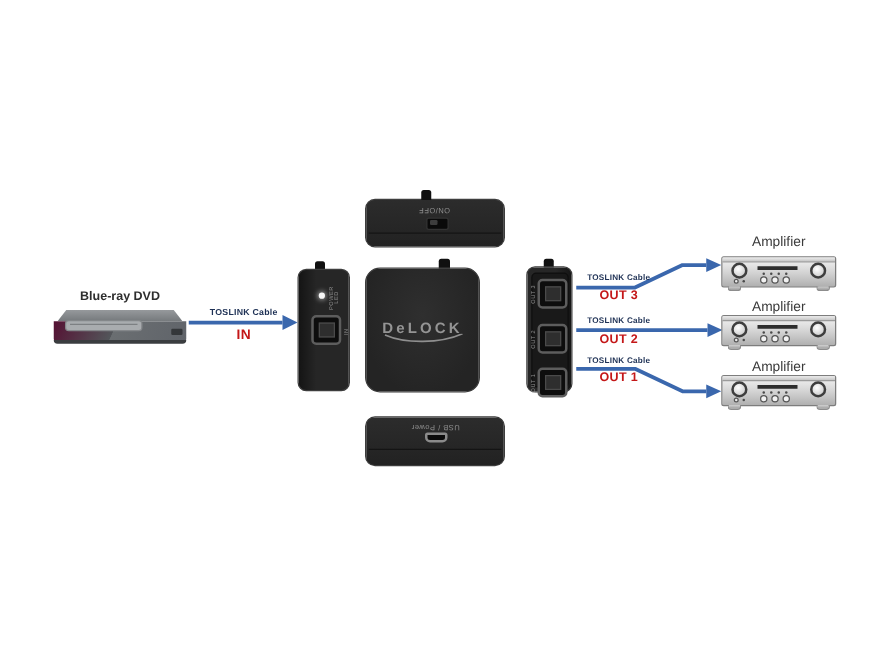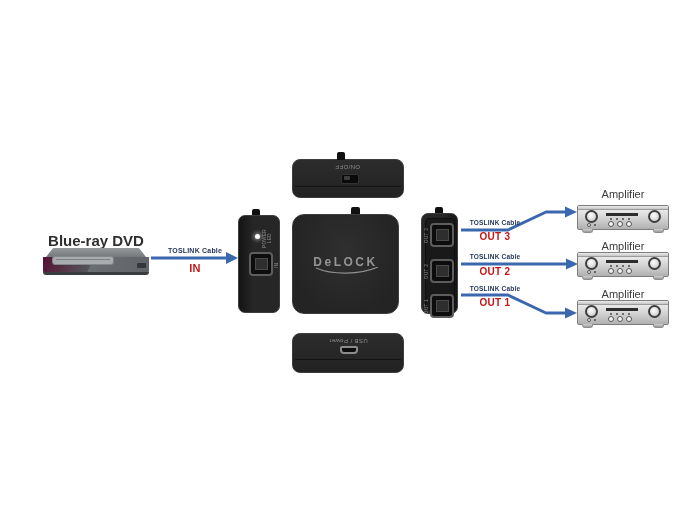--- a/index.html
+++ b/index.html
@@ -8,21 +8,21 @@
 
   
   .cable-label{position:absolute;text-align:center;font-size:7px;font-weight:bold;color:#1d3054;letter-spacing:0.2px;}
   .port-red{position:absolute;text-align:center;font-size:10px;font-weight:bold;color:#c41718;letter-spacing:0.3px;}
   .vtext{writing-mode:vertical-rl;transform:rotate(180deg);font-size:4.5px;color:#8f8f8f;
          letter-spacing:0.4px;line-height:1;text-align:center;}
   .fliptext{transform:rotate(180deg);font-size:6px;color:#8f8f8f;letter-spacing:0.4px;line-height:1;}
 
   
   .bluray{position:absolute;left:40px;top:231px;width:112px;height:48px;}
-  .bd-label{position:absolute;left:-8px;right:-8px;top:1px;text-align:center;font-size:15px;font-weight:bold;color:#2e2e2e;}
+  .bd-label{position:absolute;left:-8px;right:-8px;top:1px;text-align:center;font-size:10px;font-weight:bold;color:#2e2e2e;}
   .bd-top{position:absolute;left:6px;top:17px;width:100px;height:9px;
           clip-path:polygon(7% 0,93% 0,100% 100%,0 100%);
           background:linear-gradient(180deg,#96999c,#75797c);}
   .bd-front{position:absolute;left:3px;top:26px;width:106px;height:16px;border-radius:0 0 2px 2px;
           background:linear-gradient(115deg,#513f ,#53565a 45%,#6a6e71 45.5%,#60646a);}
   .bd-base{position:absolute;left:3px;top:41px;width:106px;height:3px;background:#3a3d40;border-radius:0 0 3px 3px;}
   .bd-tray{position:absolute;left:12px;top:25px;width:60px;height:7px;background:#a9acaf;
            border:1px solid #84878a;border-radius:3px;}
   .bd-tray::after{content:"";position:absolute;left:3px;top:2px;right:3px;height:1px;background:#7d8083;}
   .bd-ind{position:absolute;left:97px;top:32px;width:9px;height:5px;background:#34373a;border-radius:1px;}
@@ -37,21 +37,21 @@
   .topbox .lbl{position:absolute;left:0;right:0;top:4px;display:flex;justify-content:center;}
   .switch{position:absolute;left:48px;top:14px;width:16px;height:8px;background:#0a0a0a;border-radius:2px;border:1px solid #333;}
   .switch::after{content:"";position:absolute;left:2px;top:1px;width:6px;height:4px;background:#3d3d3d;border-radius:1px;}
 
   .bottombox{left:292px;top:333px;width:112px;height:40px;border-radius:8px;}
   .bottombox .edge{position:absolute;left:2px;right:2px;top:25px;height:1px;background:#141414;}
   .bottombox .lbl{position:absolute;left:0;right:0;top:4px;display:flex;justify-content:center;}
   .miniusb{position:absolute;left:47px;top:12px;width:18px;height:8px;background:#0b0b0b;
            border:2px solid #8b8b8b;border-radius:2px 2px 4px 4px;box-sizing:border-box;}
 
-  .centerbox{left:292px;top:214px;width:107px;height:100px;border-radius:12px;
+  .centerbox{left:292px;top:214px;width:92px;height:100px;border-radius:12px;
              background:radial-gradient(ellipse at 50% 38%,#2f2f2f,#242424 75%);}
   .logo-wrap{position:absolute;left:0;right:0;top:40px;display:flex;flex-direction:column;align-items:center;}
   .logo-text{font-size:12px;font-weight:bold;letter-spacing:2.5px;color:#949494;}
   .logo-swoosh{margin-top:-2px;}
 
   .sidepanel{box-sizing:border-box;border:1px solid #3d3d3d;position:absolute;}
   .leftpanel{left:238px;top:215px;width:42px;height:98px;border-radius:7px;
              background:linear-gradient(90deg,#141414,#262626 35%);}
   .rightpanel{left:421px;top:213px;width:37px;height:101px;border-radius:7px;
               background:linear-gradient(90deg,#262626 65%,#151515);}

